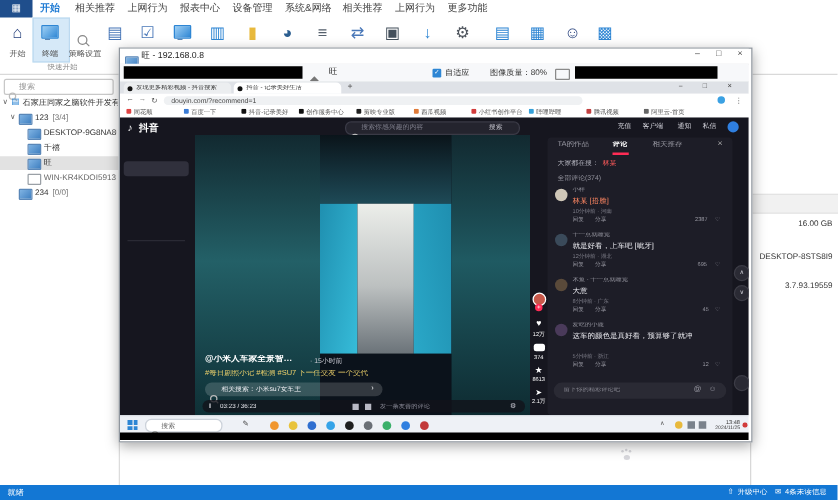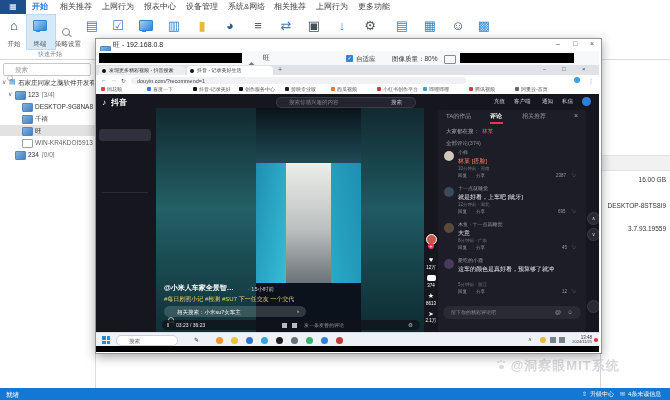--- a/index.html
+++ b/index.html
@@ -182,21 +182,20 @@
 
   <div class="a dpanel">
     <div class="a dband"></div>
     <span class="a t dv" style="top:116px">16.00 GB</span>
     <span class="a t dv" style="top:142px">DESKTOP-8STS8I9</span>
     <span class="a t dv" style="top:165px">3.7.93.19559</span>
   </div>
 
   <div class="a wm">
     <span class="paw"></span>
-    <span>@洞察眼MIT系统</span>
   </div>
 
   <div class="a statusbar">
     <span class="a t" style="left:6px;top:2.5px;font-size:6.5px">就绪</span>
     <span class="a gi" style="left:582px;top:2px;font-size:6px" data-glyph="⇧"></span>
     <span class="a t" style="left:590px;top:2.5px;font-size:6px">升级中心</span>
     <span class="a gi" style="left:620px;top:2px;font-size:6px" data-glyph="✉"></span>
     <span class="a t" style="left:628px;top:2.5px;font-size:6px">4条未读信息</span>
   </div>
 

